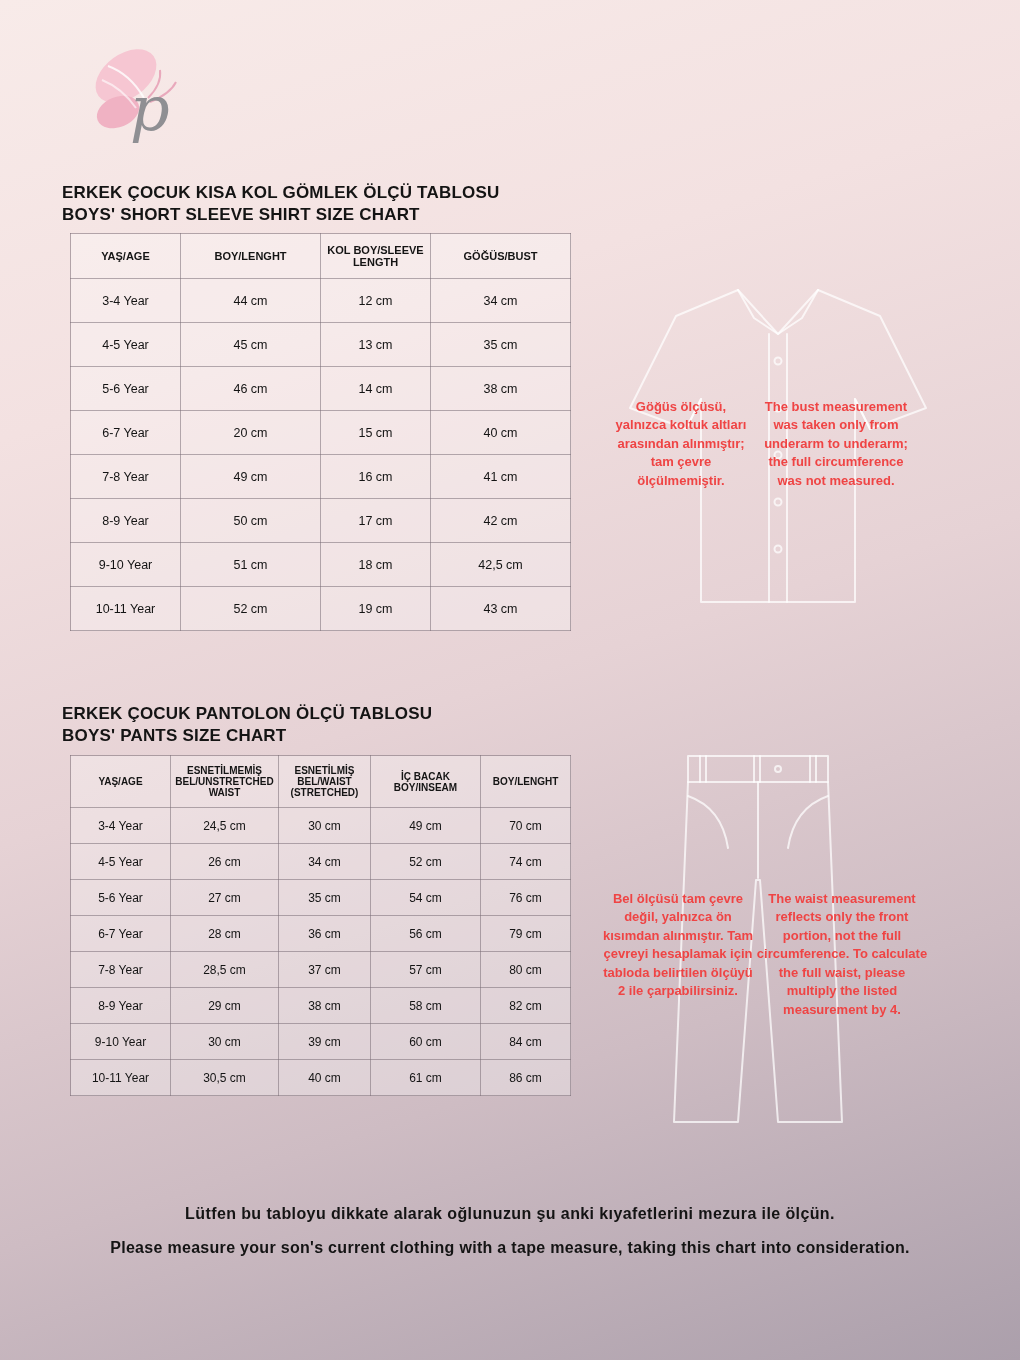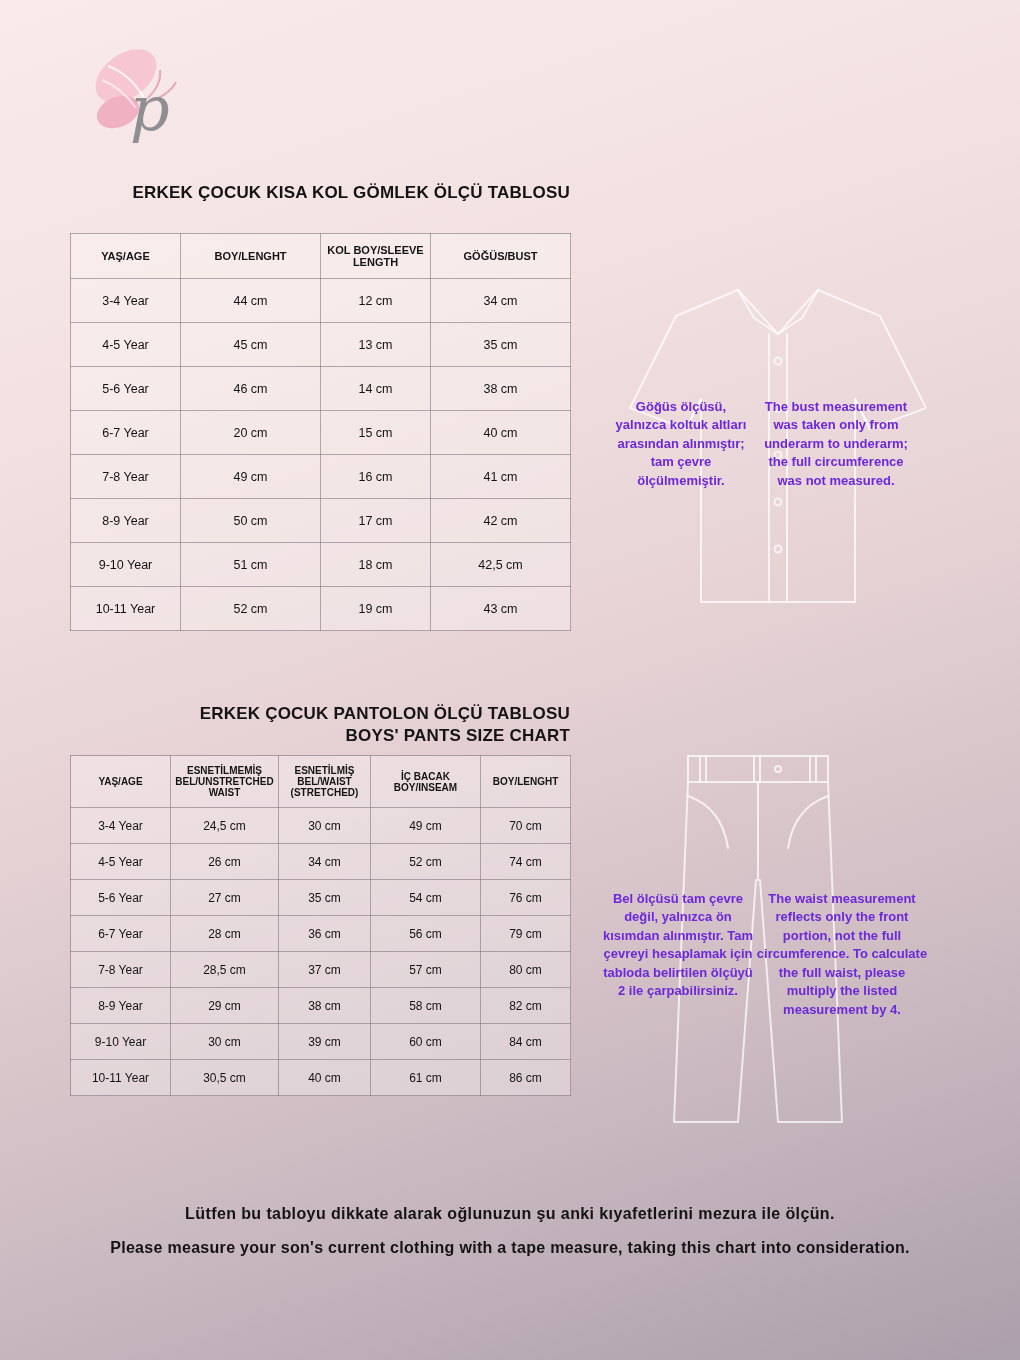--- a/index.html
+++ b/index.html
@@ -9,21 +9,21 @@
     font-family:"Liberation Sans", sans-serif; color:#141414;
     background:linear-gradient(162deg, #f8ebe9 0%, #f3e1e1 26%, #e6d2d5 50%, #cebcc3 74%, #ab9fab 100%);
   }
   .logo { position:absolute; left:78px; top:36px; width:160px; height:135px; z-index:2; }
   .logo svg { position:absolute; left:0; top:0; }
   .logo-letter {
     position:absolute; left:52px; top:42px;
     font-family:"DejaVu Serif", serif; font-style:italic;
     font-size:62px; color:#8f8f93; line-height:1;
   }
-  .section-title { position:absolute; left:70px; width:500px; text-align:right; z-index:2; }
+  .section-title { position:absolute; left:62px; width:500px; text-align:left; z-index:2; }
   .section-title .tr, .section-title .en {
     font-weight:bold; font-size:17px; line-height:1.32; letter-spacing:0.2px;
   }
   #shirt-title { top:182px; }
   #pants-title { top:703px; }
 
   table { position:absolute; left:70px; border-collapse:collapse; table-layout:fixed; width:500px; z-index:2; }
   th, td {
     border:1px solid rgba(122,110,118,0.55);
     background:rgba(255,255,255,0.30);
@@ -36,21 +36,21 @@
   #pants-table { top:755px; }
   #pants-table th { height:52px; font-size:10px; padding:0 2px; }
   #pants-table td { height:36px; font-size:12px; padding:0 3px; }
 
   .figure { position:absolute; z-index:1; }
   #shirt-figure { left:588px; top:236px; }
   #pants-figure { left:626px; top:730px; }
 
   .note {
     position:absolute; z-index:3; text-align:center;
-    font-size:13px; font-weight:bold; line-height:1.42; color:#6d28d9;
+    font-size:13px; font-weight:bold; line-height:1.42; color:#ef4444;
   }
   #shirt-note-tr { left:610px; top:398px; width:142px; }
   #shirt-note-en { left:756px; top:398px; width:160px; }
   #pants-note-tr { left:598px; top:890px; width:160px; }
   #pants-note-en { left:756px; top:890px; width:172px; }
 
   .footer-tr {
     position:absolute; left:0; top:1205px; width:100%; text-align:center;
     font-size:16px; font-weight:bold; letter-spacing:0.4px; z-index:2;
   }
@@ -71,20 +71,21 @@
       <path d="M24 44 Q 44 52 58 72" stroke="#ffffff" stroke-opacity="0.6" stroke-width="2"></path>
       <path d="M70 62 Q 84 48 82 34" stroke="#e9a9bc" stroke-width="2"></path>
       <path d="M72 66 Q 92 58 98 46" stroke="#e9a9bc" stroke-width="2"></path>
     </g>
   </svg>
   <span class="logo-letter">p</span>
 </div>
 
 <div class="section-title" id="shirt-title">
   <div class="tr">ERKEK ÇOCUK KISA KOL GÖMLEK ÖLÇÜ TABLOSU</div>
+  <div class="en">BOYS' SHORT SLEEVE SHIRT SIZE CHART</div>
 </div>
 
 <table id="shirt-table">
   <colgroup>
       <col style="width:110px">
       <col style="width:140px">
       <col style="width:110px">
       <col style="width:140px">
     </colgroup>
   <thead>

